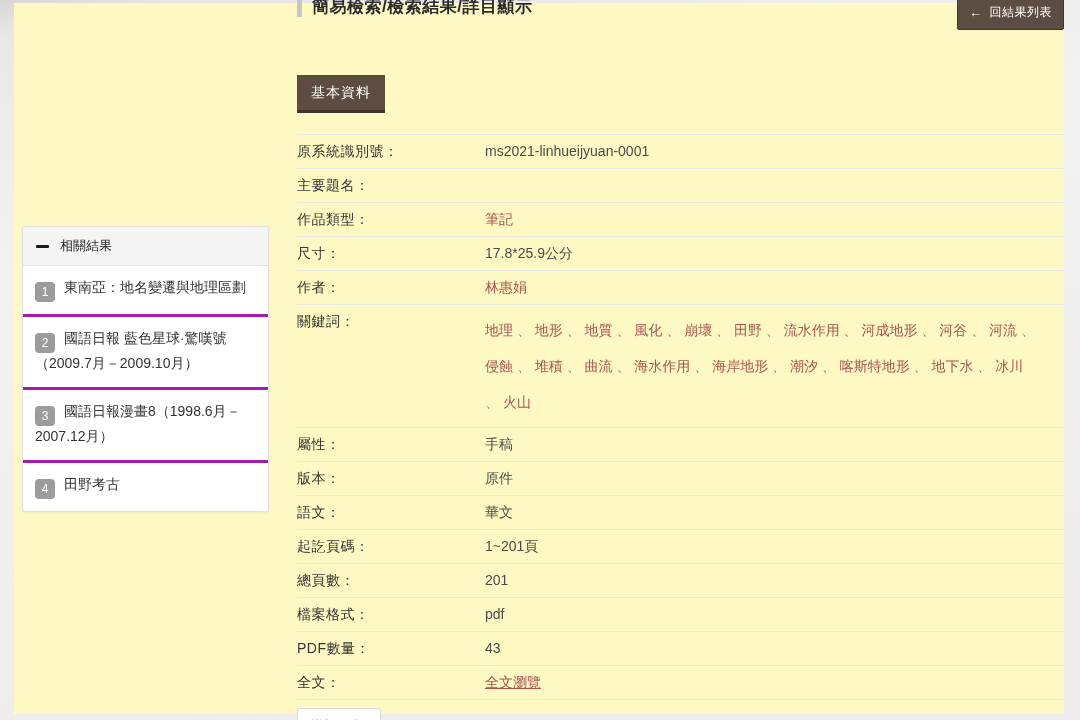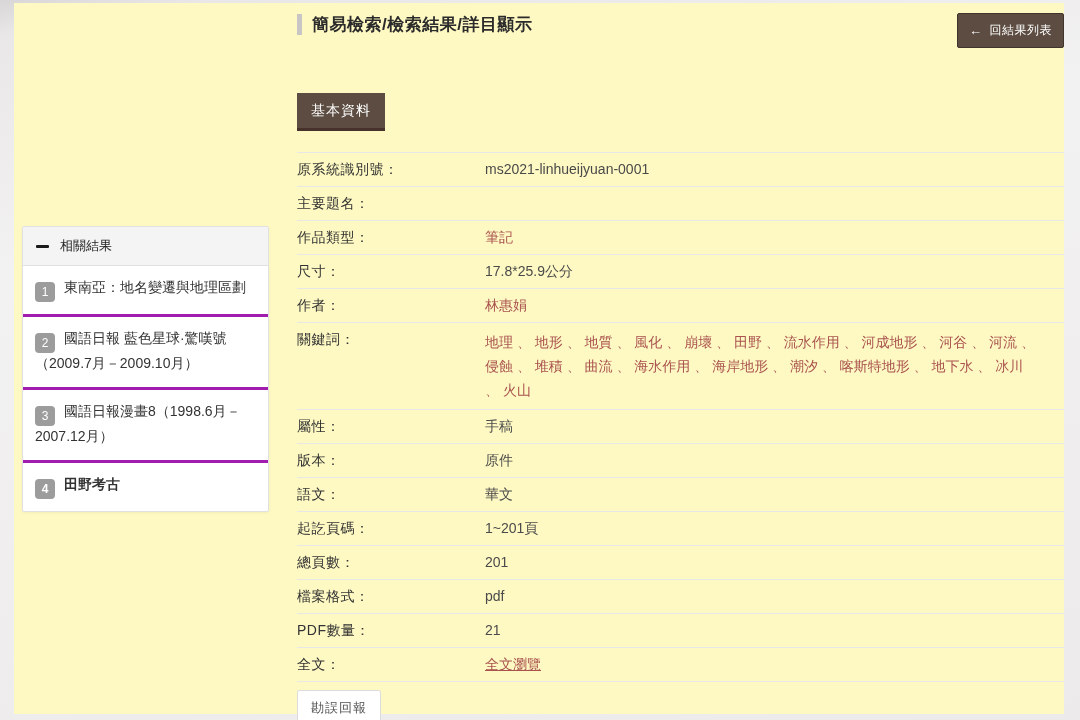--- a/index.html
+++ b/index.html
@@ -24,21 +24,21 @@
   .sidebar-header {
     background:#f4f4f4; border-bottom:1px solid #e1e1e1;
     padding:10px 13px; display:flex; align-items:center; gap:11px;
     font-size:13px; color:#1e1e1e;
   }
   .minus-icon { width:13px; height:3px; background:#1a1a1a; border-radius:1px; flex:none; }
   .s-item {
     padding:11px 12px 12px 12px; border-bottom:3px solid #a21caf;
     font-size:14px; line-height:1.55; color:#333; cursor:pointer;
   }
-  .s-item:last-child { border-bottom:none;font-weight:bold; }
+  .s-item:last-child { border-bottom:none; }
   .badge {
     display:inline-block; width:20px; height:20px; line-height:20px;
     text-align:center; background:#9c9c9c; color:#fff;
     border-radius:4px; font-size:12px; margin-right:9px; vertical-align:-4px;
   }
   
   .main { flex:1; margin:21px 0 0 28px; min-width:0; }
   .main-header { display:flex; justify-content:space-between; align-items:flex-start; }
   .page-title { display:flex; align-items:center; gap:10px; font-size:17px; font-weight:bold; color:#2b2b2b; letter-spacing:0.5px; }
   .title-bar { width:5px; height:21px; background:#c8c6c4; flex:none; }
@@ -52,21 +52,21 @@
     display:inline-block; margin-top:45px;
     background:#5c4c41; color:#fff; font-size:14px;
     padding:9px 14px 8px 14px; border-bottom:3px solid #46322a;
     cursor:pointer; letter-spacing:1px;
   }
   
   .detail-table { margin-top:21px; border-bottom:1px solid #e8e8e8; }
   .t-row { display:flex; border-top:1px solid #e8e8e8; padding:7px 0; font-size:14px; line-height:19px; }
   .t-label { width:188px; flex:none; color:#333; letter-spacing:0.5px; }
   .t-value { flex:1; color:#4a4a4a; padding-right:24px; }
-  .kw-value { line-height:24px; }
+  .kw-value { line-height:36px; }
   .link { color:#a9524e; text-decoration:none; cursor:pointer; }
   .link.u { text-decoration:underline; }
   .kw-sep { color:#a9524e; }
   .report-btn {
     margin-top:8px; background:#fff; border:1px solid #dcdcdc; border-radius:2px;
     font-size:13px; color:#555; padding:8px 13px; cursor:pointer; letter-spacing:1px;
     font-family:"Liberation Sans","DejaVu Sans",sans-serif;
   }
 </style>
 </head>
@@ -144,21 +144,21 @@
         <div class="t-row">
           <div class="t-label">總頁數：</div>
           <div class="t-value">201</div>
         </div>
         <div class="t-row">
           <div class="t-label">檔案格式：</div>
           <div class="t-value">pdf</div>
         </div>
         <div class="t-row">
           <div class="t-label">PDF數量：</div>
-          <div class="t-value">21</div>
+          <div class="t-value">43</div>
         </div>
         <div class="t-row">
           <div class="t-label">全文：</div>
           <div class="t-value"><span class="link u">全文瀏覽</span></div>
         </div>
       </div>
 
     <button class="report-btn">勘誤回報</button>
   </div>
 

